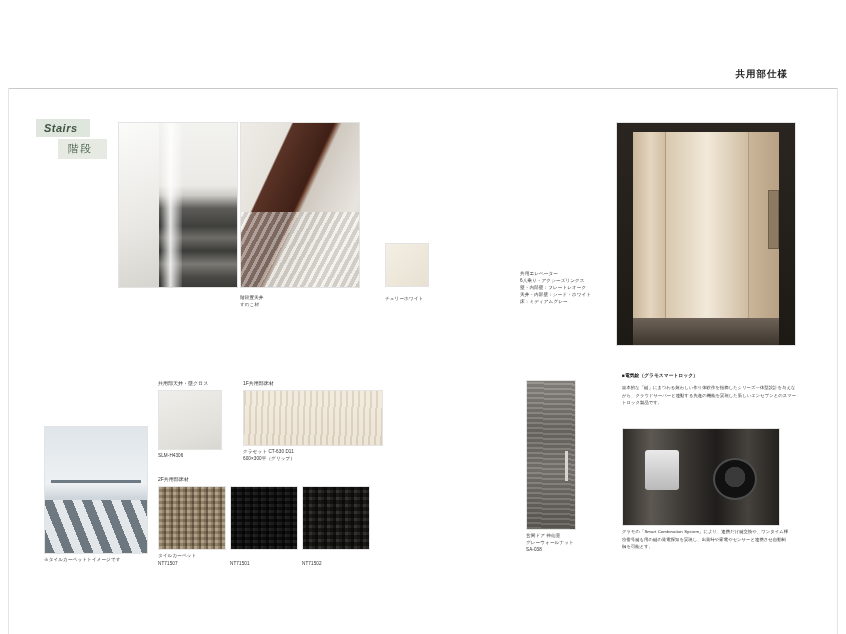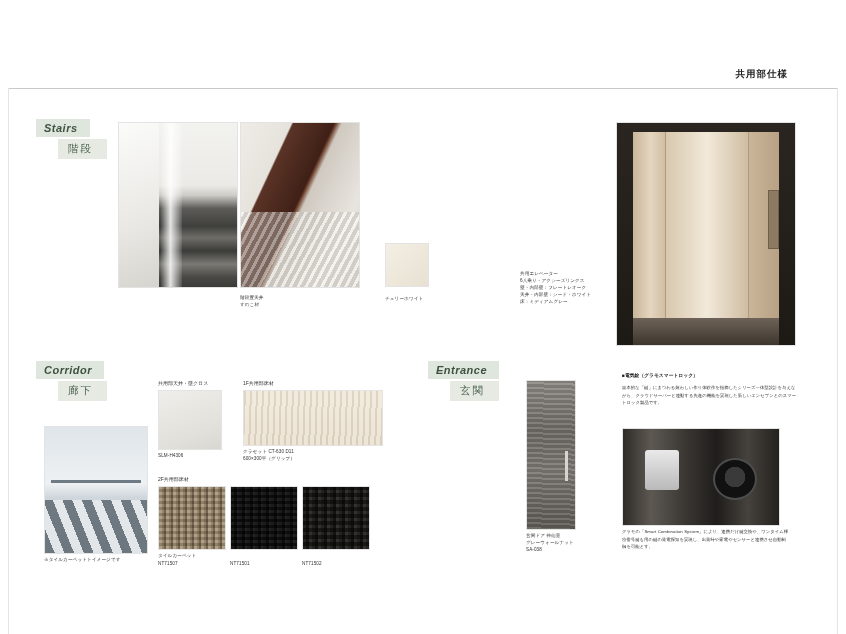--- a/index.html
+++ b/index.html
@@ -267,24 +267,20 @@
     <div class="cab"></div>
     <div class="panel"></div>
     <div class="floor"></div>
   </div>
   <div class="cap" style="left:520px; top:262px; width:92px; white-space:pre-line;">共用エレベーター
 6人乗り・アクシーズリンクス
 壁・内部壁：フレートレオーク
 天井・内部壁：シード・ホワイト
 床：ミディアムグレー</div>
 
-  <div class="sec-head" style="left:36px; top:352px;">
-    <span class="en">Corridor</span><br>
-    <span class="jp">廊下</span>
-  </div>
 
   <div class="box bdr corr" style="left:44px; top:418px; width:102px; height:126px;">
     <div class="rail"></div>
   </div>
   <div class="cap" style="left:44px; top:548px;">※タイルカーペットトイメージです</div>
 
   <div class="cap-title" style="left:158px; top:372px;">共用部天井・壁クロス</div>
   <div class="box bdr cross" style="left:158px; top:382px; width:62px; height:58px;"></div>
   <div class="cap" style="left:158px; top:444px;">SLM-H4306</div>
 
@@ -295,24 +291,20 @@
 
   <div class="cap-title" style="left:158px; top:468px;">2F共用部床材</div>
   <div class="box bdr carpetA" style="left:158px; top:478px; width:66px; height:62px;"></div>
   <div class="box bdr carpetB" style="left:230px; top:478px; width:66px; height:62px;"></div>
   <div class="box bdr carpetC" style="left:302px; top:478px; width:66px; height:62px;"></div>
   <div class="cap" style="left:158px; top:544px;">タイルカーペット</div>
   <div class="cap" style="left:158px; top:552px;">NT71507</div>
   <div class="cap" style="left:230px; top:552px;">NT71501</div>
   <div class="cap" style="left:302px; top:552px;">NT71502</div>
 
-  <div class="sec-head" style="left:428px; top:352px;">
-    <span class="en">Entrance</span><br>
-    <span class="jp">玄関</span>
-  </div>
 
   <div class="box bdr door" style="left:526px; top:372px; width:48px; height:148px;">
     <div class="handle"></div>
   </div>
   <div class="cap" style="left:526px; top:524px; white-space:pre-line;">玄関ドア  神仙室
 グレーウォールナット
 SA-038</div>
 
   <div class="bullet-head" style="left:622px; top:364px;">■電気錠（グラモスマートロック）</div>
   <div class="body-text" style="left:622px; top:376px; width:176px;">黒本的な「鍵」にまつわる煩わしい作り体験作を指摘したシリーズ一体型設計を与えながら、クラウドサーバーと連動する先進の機能を実現した新しいエンセブンとのスマートロック製品です。</div>

